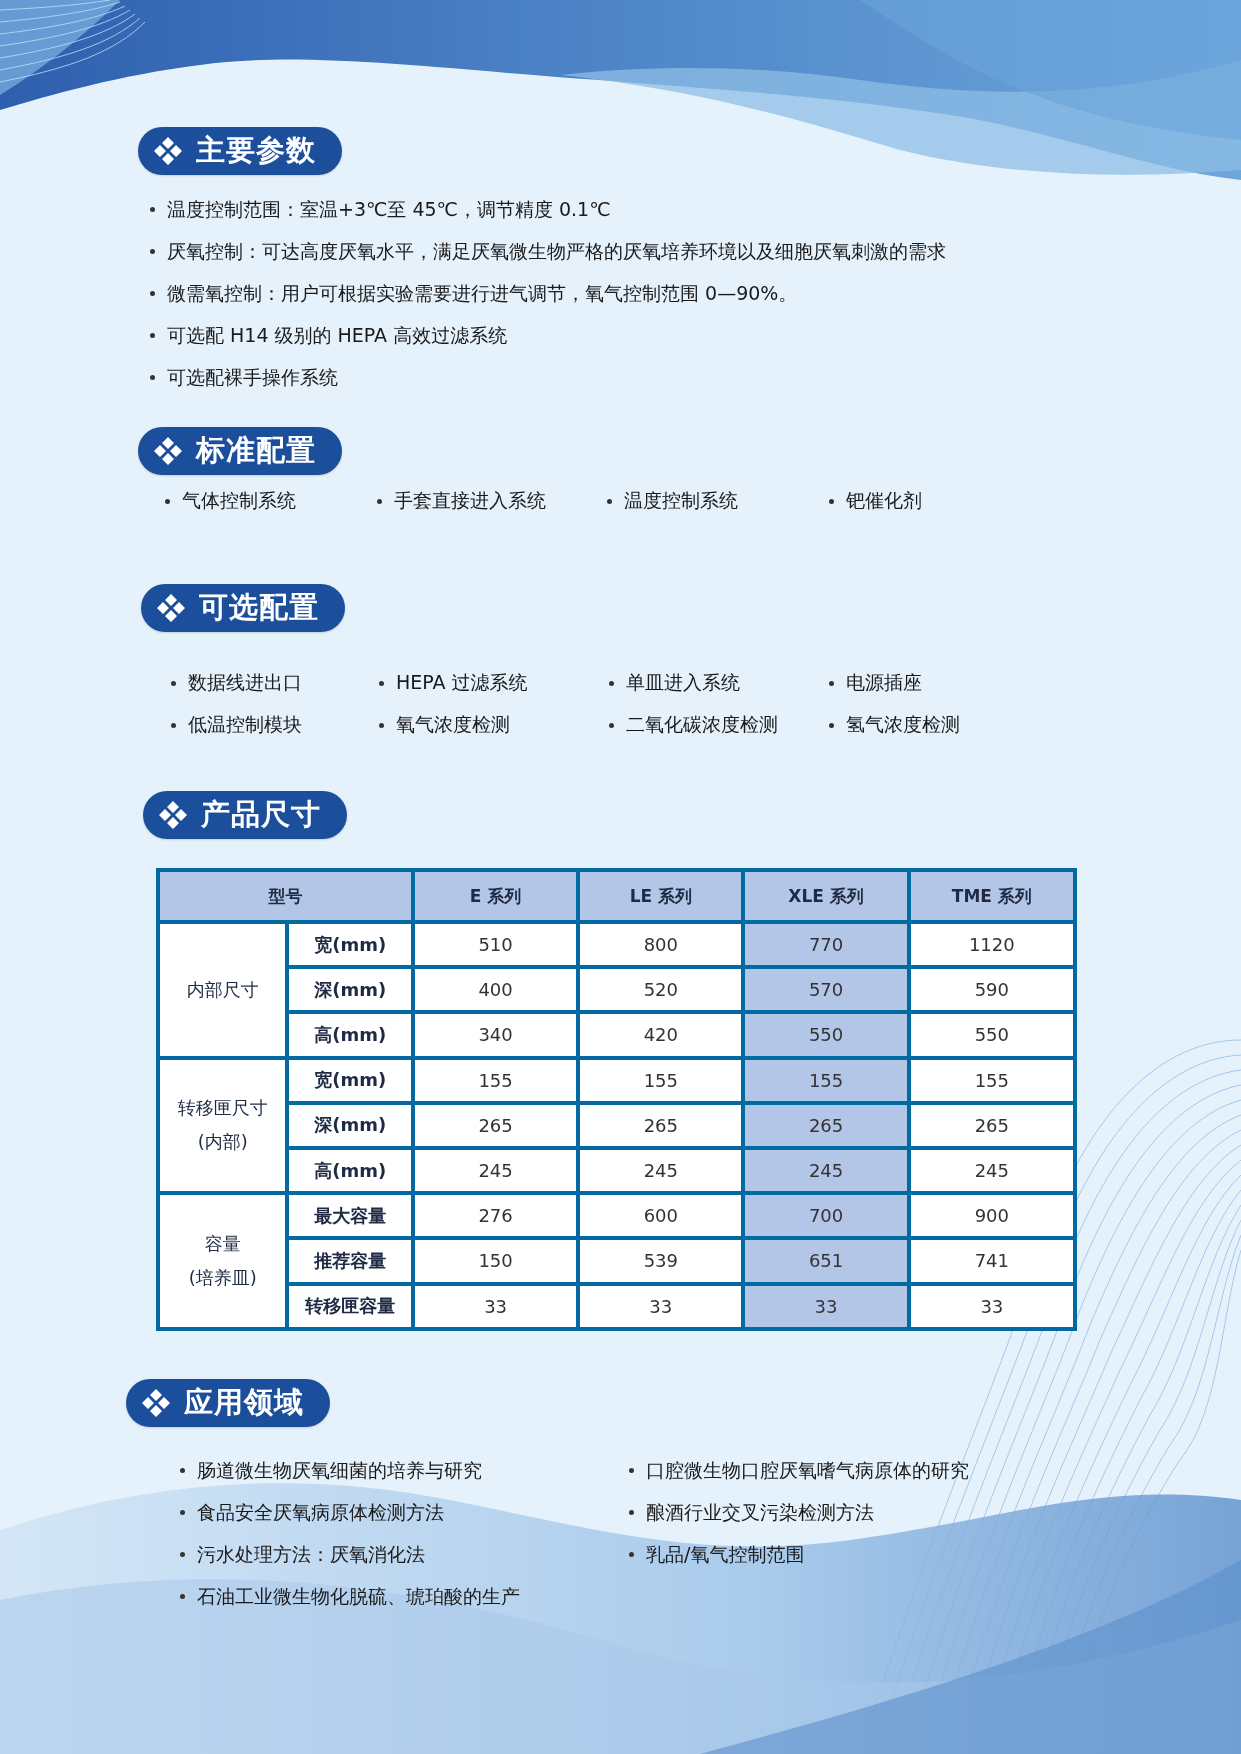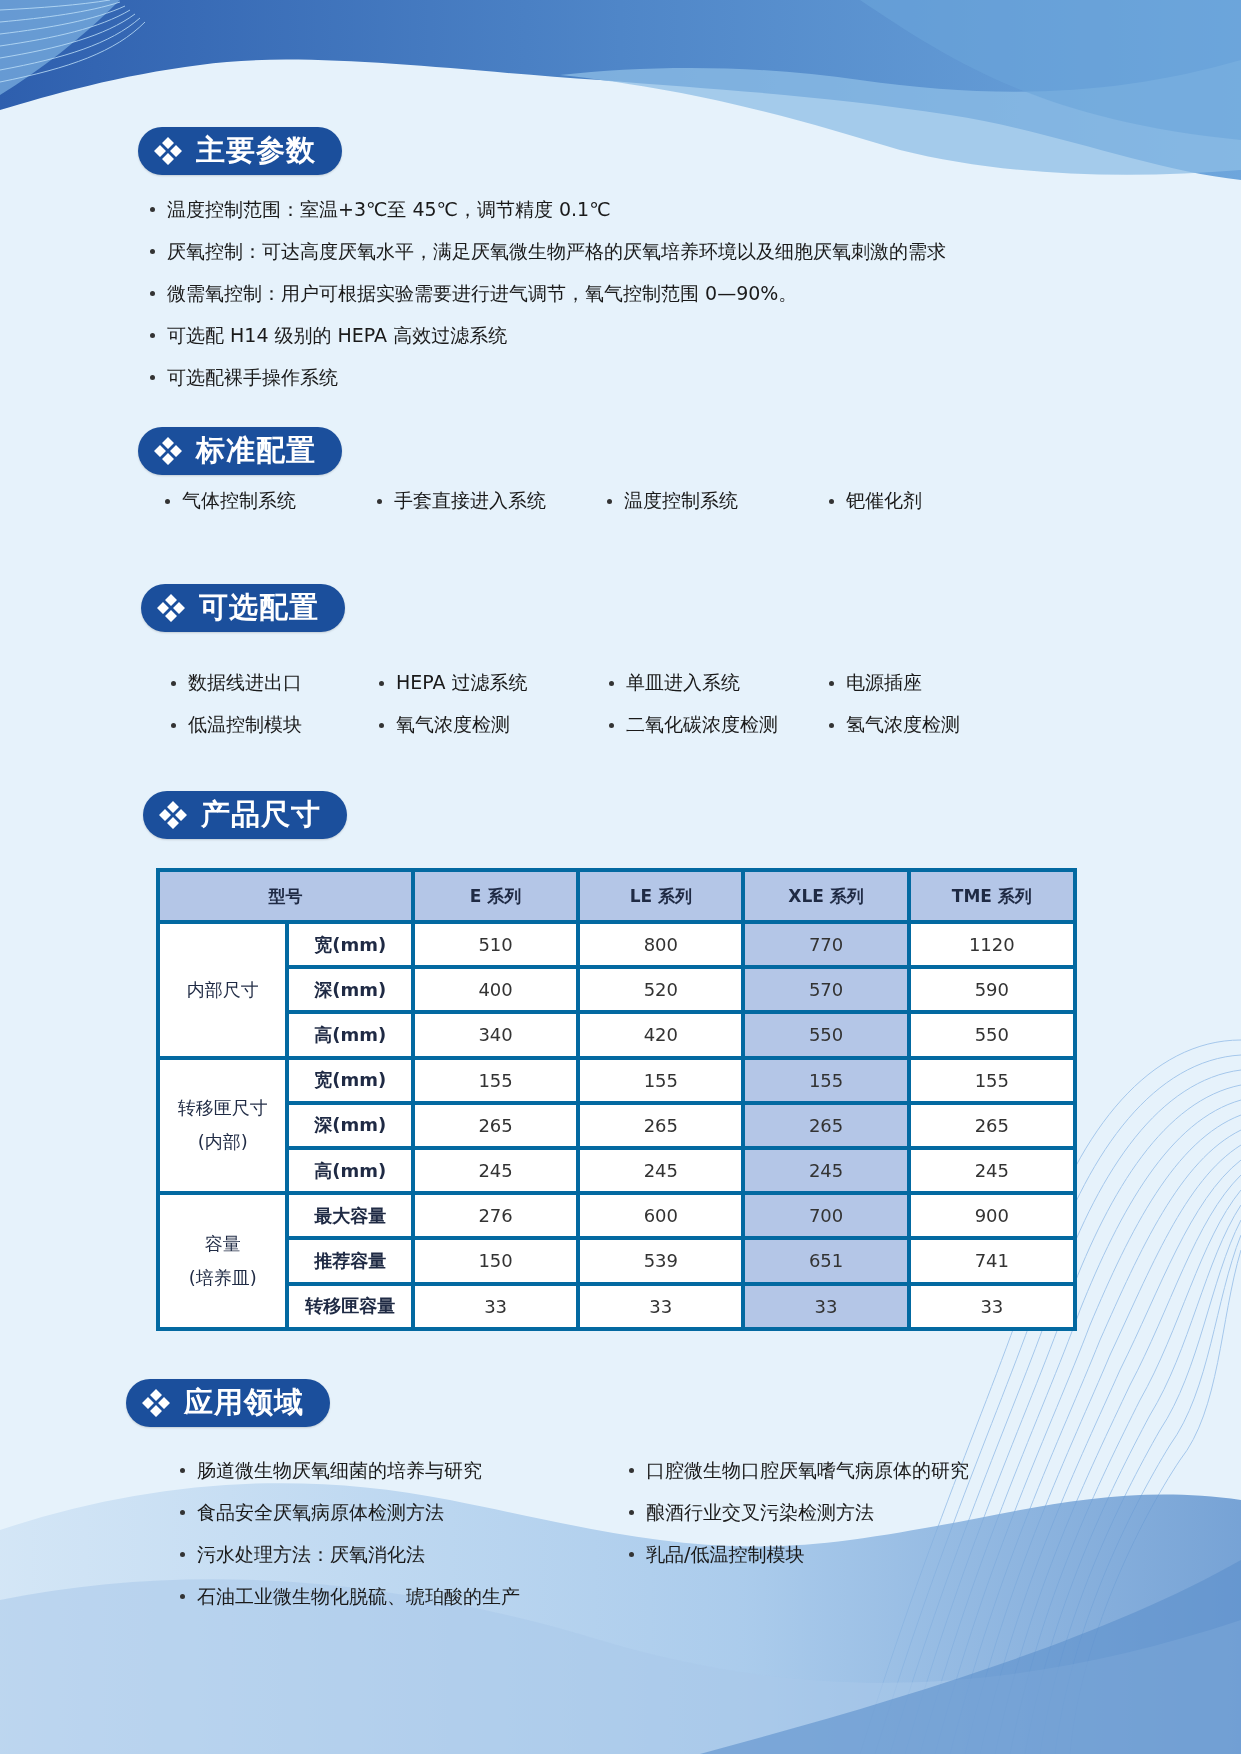--- a/index.html
+++ b/index.html
@@ -276,16 +276,16 @@
   </div>
   <ul class="bullet-list" style="left:180px; top:1449px;">
     <li>肠道微生物厌氧细菌的培养与研究</li>
     <li>食品安全厌氧病原体检测方法</li>
     <li>污水处理方法：厌氧消化法</li>
     <li>石油工业微生物化脱硫、琥珀酸的生产</li>
   </ul>
   <ul class="bullet-list" style="left:629px; top:1449px;">
     <li>口腔微生物口腔厌氧嗜气病原体的研究</li>
     <li>酿酒行业交叉污染检测方法</li>
-    <li>乳品/低温控制模块</li>
+    <li>乳品/氧气控制范围</li>
   </ul>
 
 </div>
 
 </body></html>

